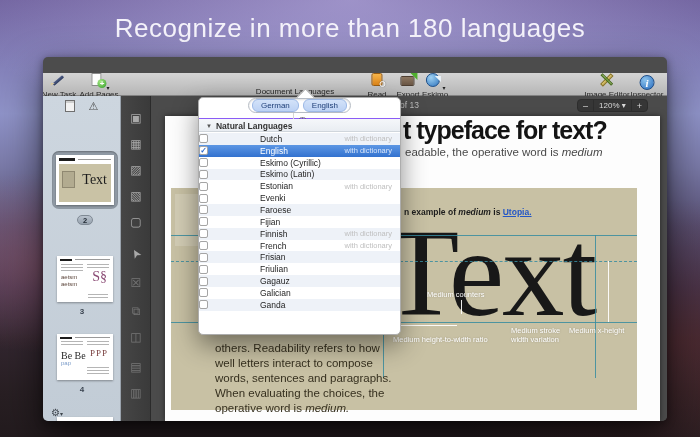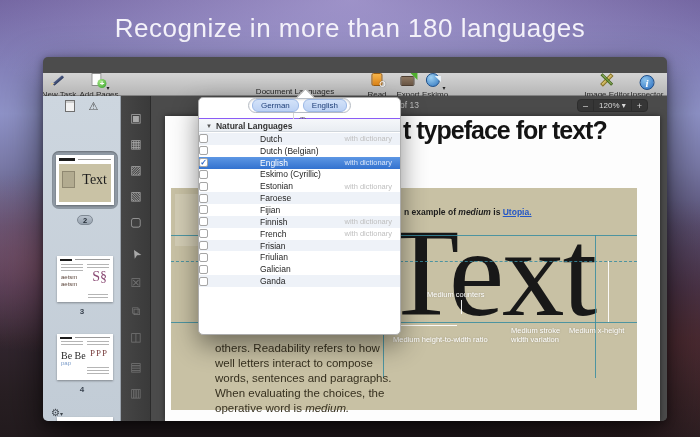--- a/index.html
+++ b/index.html
@@ -280,20 +280,21 @@
   <div class="main">
     <div class="pageinfo">of 13</div>
     <div class="zoomctl">
       <div>–</div>
       <div class="mid">120% ▾</div>
       <div>+</div>
     </div>
 
     <div class="page">
       <div class="doc-head">t typeface for text?</div>
+      <div class="doc-sub"><span>eadable, the operative word is </span><em>medium</em></div>
 
       <div class="panel">
         <div class="liteblk"></div>
         <div class="caption"><span>n example of </span><em>medium</em><span> is </span><a>Utopia.</a></div>
 
         <div class="bigtext">Text</div>
 
         <div class="tealline" style="left:0;right:0;top:47px;height:1px;"></div>
         <div class="tealdash" style="left:0;right:0;top:73px;"></div>
         <div class="tealline" style="left:0;right:0;top:134px;height:1px;"></div>
@@ -322,40 +323,45 @@
       </div>
       <div class="histbtn">◷</div>
     </div>
     <div class="lhead"><span class="tri">▼</span><span>Natural Languages</span></div>
     <div class="llist">
         <div class="lrow alt">
           <span class="cb"></span>
           <span>Dutch</span>
           <span class="note">with dictionary</span>
         </div>
-        <div class="lrow">
-          <span class="cb"></span>
-          <span>Dutch (Belgian)</span>
-          <span class="note"></span>
-        </div>
         <div class="lrow sel">
           <span class="cb">✓</span>
           <span>English</span>
           <span class="note">with dictionary</span>
         </div>
         <div class="lrow">
           <span class="cb"></span>
           <span>Eskimo (Cyrillic)</span>
           <span class="note"></span>
         </div>
+        <div class="lrow alt">
+          <span class="cb"></span>
+          <span>Eskimo (Latin)</span>
+          <span class="note"></span>
+        </div>
         <div class="lrow">
           <span class="cb"></span>
           <span>Estonian</span>
           <span class="note">with dictionary</span>
         </div>
+        <div class="lrow">
+          <span class="cb"></span>
+          <span>Evenki</span>
+          <span class="note"></span>
+        </div>
         <div class="lrow alt">
           <span class="cb"></span>
           <span>Faroese</span>
           <span class="note"></span>
         </div>
         <div class="lrow">
           <span class="cb"></span>
           <span>Fijian</span>
           <span class="note"></span>
         </div>
@@ -370,20 +376,25 @@
           <span class="note">with dictionary</span>
         </div>
         <div class="lrow alt">
           <span class="cb"></span>
           <span>Frisian</span>
           <span class="note"></span>
         </div>
         <div class="lrow">
           <span class="cb"></span>
           <span>Friulian</span>
+          <span class="note"></span>
+        </div>
+        <div class="lrow alt">
+          <span class="cb"></span>
+          <span>Gagauz</span>
           <span class="note"></span>
         </div>
         <div class="lrow">
           <span class="cb"></span>
           <span>Galician</span>
           <span class="note"></span>
         </div>
         <div class="lrow alt">
           <span class="cb"></span>
           <span>Ganda</span>

